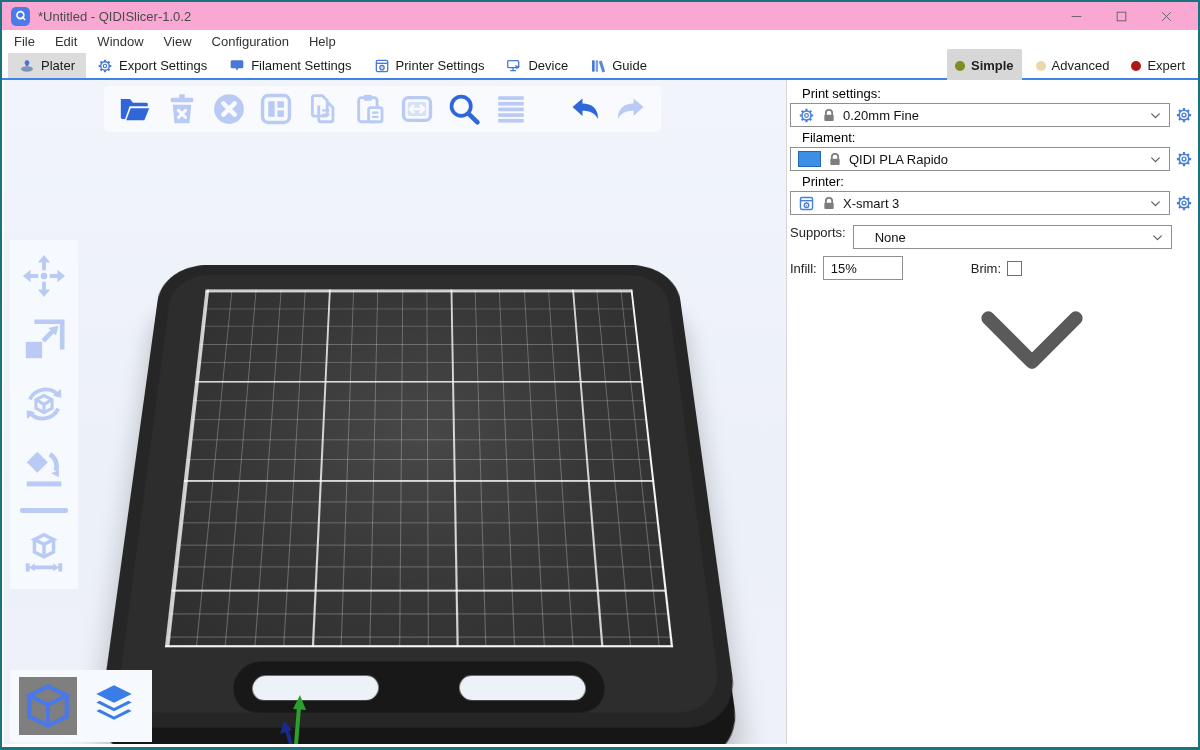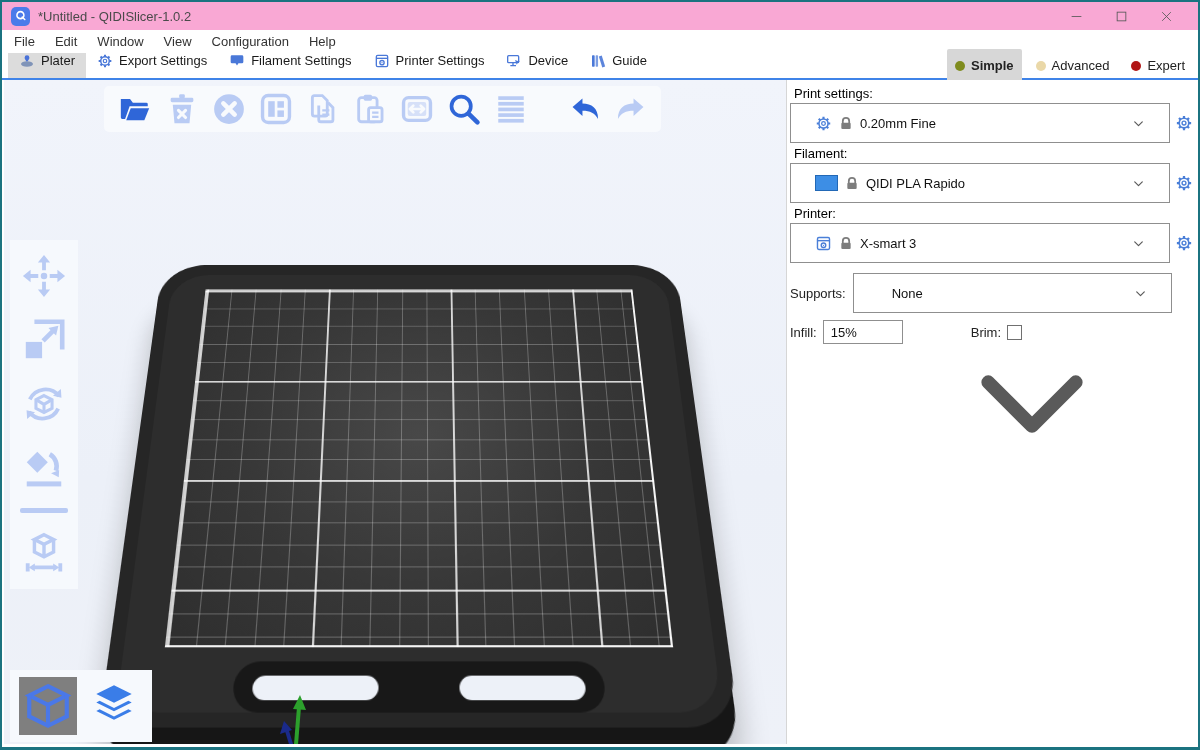--- a/index.html
+++ b/index.html
@@ -24,21 +24,21 @@
   .app-icon svg { width:14px; height:14px; }
   .title-text { margin-left:8px; color:#4a4a4a; }
   .win-controls { margin-left:auto; display:flex; align-items:center; }
   .win-btn { width:45px; height:26px; display:flex; align-items:center; justify-content:center; color:#5a5a5a; }
   .win-btn svg { width:13px; height:13px; }
   
   .menubar { height:23px; display:flex; align-items:center; padding:0 2px; color:#333; }
   .menu-item { padding:2px 10px; }
   
   .tabbar { height:27px; display:flex; align-items:stretch; border-bottom:2px solid #3f83e8; padding-left:6px; }
-  .tab { display:flex; gap:6px; padding:0 11px; color:#1a1a1a; }
+  .tab { display:flex; align-items:center; gap:6px; padding:0 11px; color:#1a1a1a; }
   .tab.active { background:#dcdcdc; }
   .tab svg { width:16px; height:16px; }
   .tab .c-blue { color:#4a78d8; }
   .tab .c-gray { color:#8094b8; }
   .modes { margin-left:auto; display:flex; align-items:center; gap:6px; padding-right:5px; }
   .mode { display:flex; align-items:center; gap:6px; padding:9px 8px; border-radius:2px; }
   .mode.active { background:#d7d7d7; font-weight:bold; }
   .dot { width:10px; height:10px; border-radius:50%; flex:0 0 auto; }
   .dot-simple { background:#7f8c1e; }
   .dot-advanced { background:#ead8a8; }
@@ -86,33 +86,33 @@
       radial-gradient(ellipse at 50% 45%, #484848 0%, #373737 55%, #2e2e2e 100%);
   }
   .handle { position:absolute; left:50%; bottom:13px; transform:translateX(-50%);
     width:330px; height:46px; background:#181818; border-radius:23px; }
   .handle::before, .handle::after { content:""; position:absolute; top:13px; width:112px; height:22px;
     border-radius:11px; background:#edf1f8; }
   .handle::before { left:17px; }
   .handle::after  { right:17px; }
   .axis { position:absolute; left:150px; top:470px; width:130px; height:95px; }
   
-  .sb-label { color:#000; margin:1px 2px 2px 4px; }
+  .sb-label { color:#000; margin:1px 2px 2px 12px; }
   .combo-row { display:flex; align-items:center; gap:5px; margin-bottom:3px; }
-  .combo { flex:1; height:40px; border:1px solid #8f8f8f; background:#fff;
-    display:flex; align-items:center; gap:7px; padding:0 24px; color:#111; }
+  .combo { flex:1; height:24px; border:1px solid #8f8f8f; background:#fff;
+    display:flex; align-items:center; gap:7px; padding:0 7px; color:#111; }
   .combo .chev { margin-left:auto; color:#5a5a5a; width:13px; height:13px; }
   .combo .chev svg, .gear-btn svg { width:100%; height:100%; display:block; }
   .combo-icon { width:17px; height:17px; color:#4a7fd8; flex:0 0 auto; }
   .combo-icon svg { width:100%; height:100%; }
   .lock { width:14px; height:15px; color:#7d7d7d; flex:0 0 auto; }
   .lock svg { width:100%; height:100%; }
   .chip { width:23px; height:16px; background:#3d8ee5; border:1px solid #2268b6; flex:0 0 auto; }
   .gear-btn { width:18px; height:18px; color:#4a7fd8; flex:0 0 auto; }
-  .supports-row { display:flex; align-items:center; gap:7px; margin-top:10px; }
+  .supports-row { display:flex; align-items:flex-start; gap:7px; margin-top:10px; }
   .supports-row .combo { margin-right:21px; }
   .infill-row { display:flex; align-items:center; gap:6px; margin-top:7px; }
   .combo-small { width:80px; height:24px; border:1px solid #8f8f8f; background:#fff;
     display:flex; align-items:center; padding:0 7px; color:#111; }
   .combo-small .chev { margin-left:auto; width:13px; height:13px; color:#5a5a5a; }
   .brim-label { margin-left:26px;padding-left:36px; }
   .checkbox { width:15px; height:15px; border:1px solid #707070; background:#fff; }
   .export-btn { position:absolute; left:2px; right:0; bottom:0; height:32px;
     background:#b7c8f3; color:#6b7a9e; font-weight:bold;
     display:flex; align-items:center; justify-content:center; }

